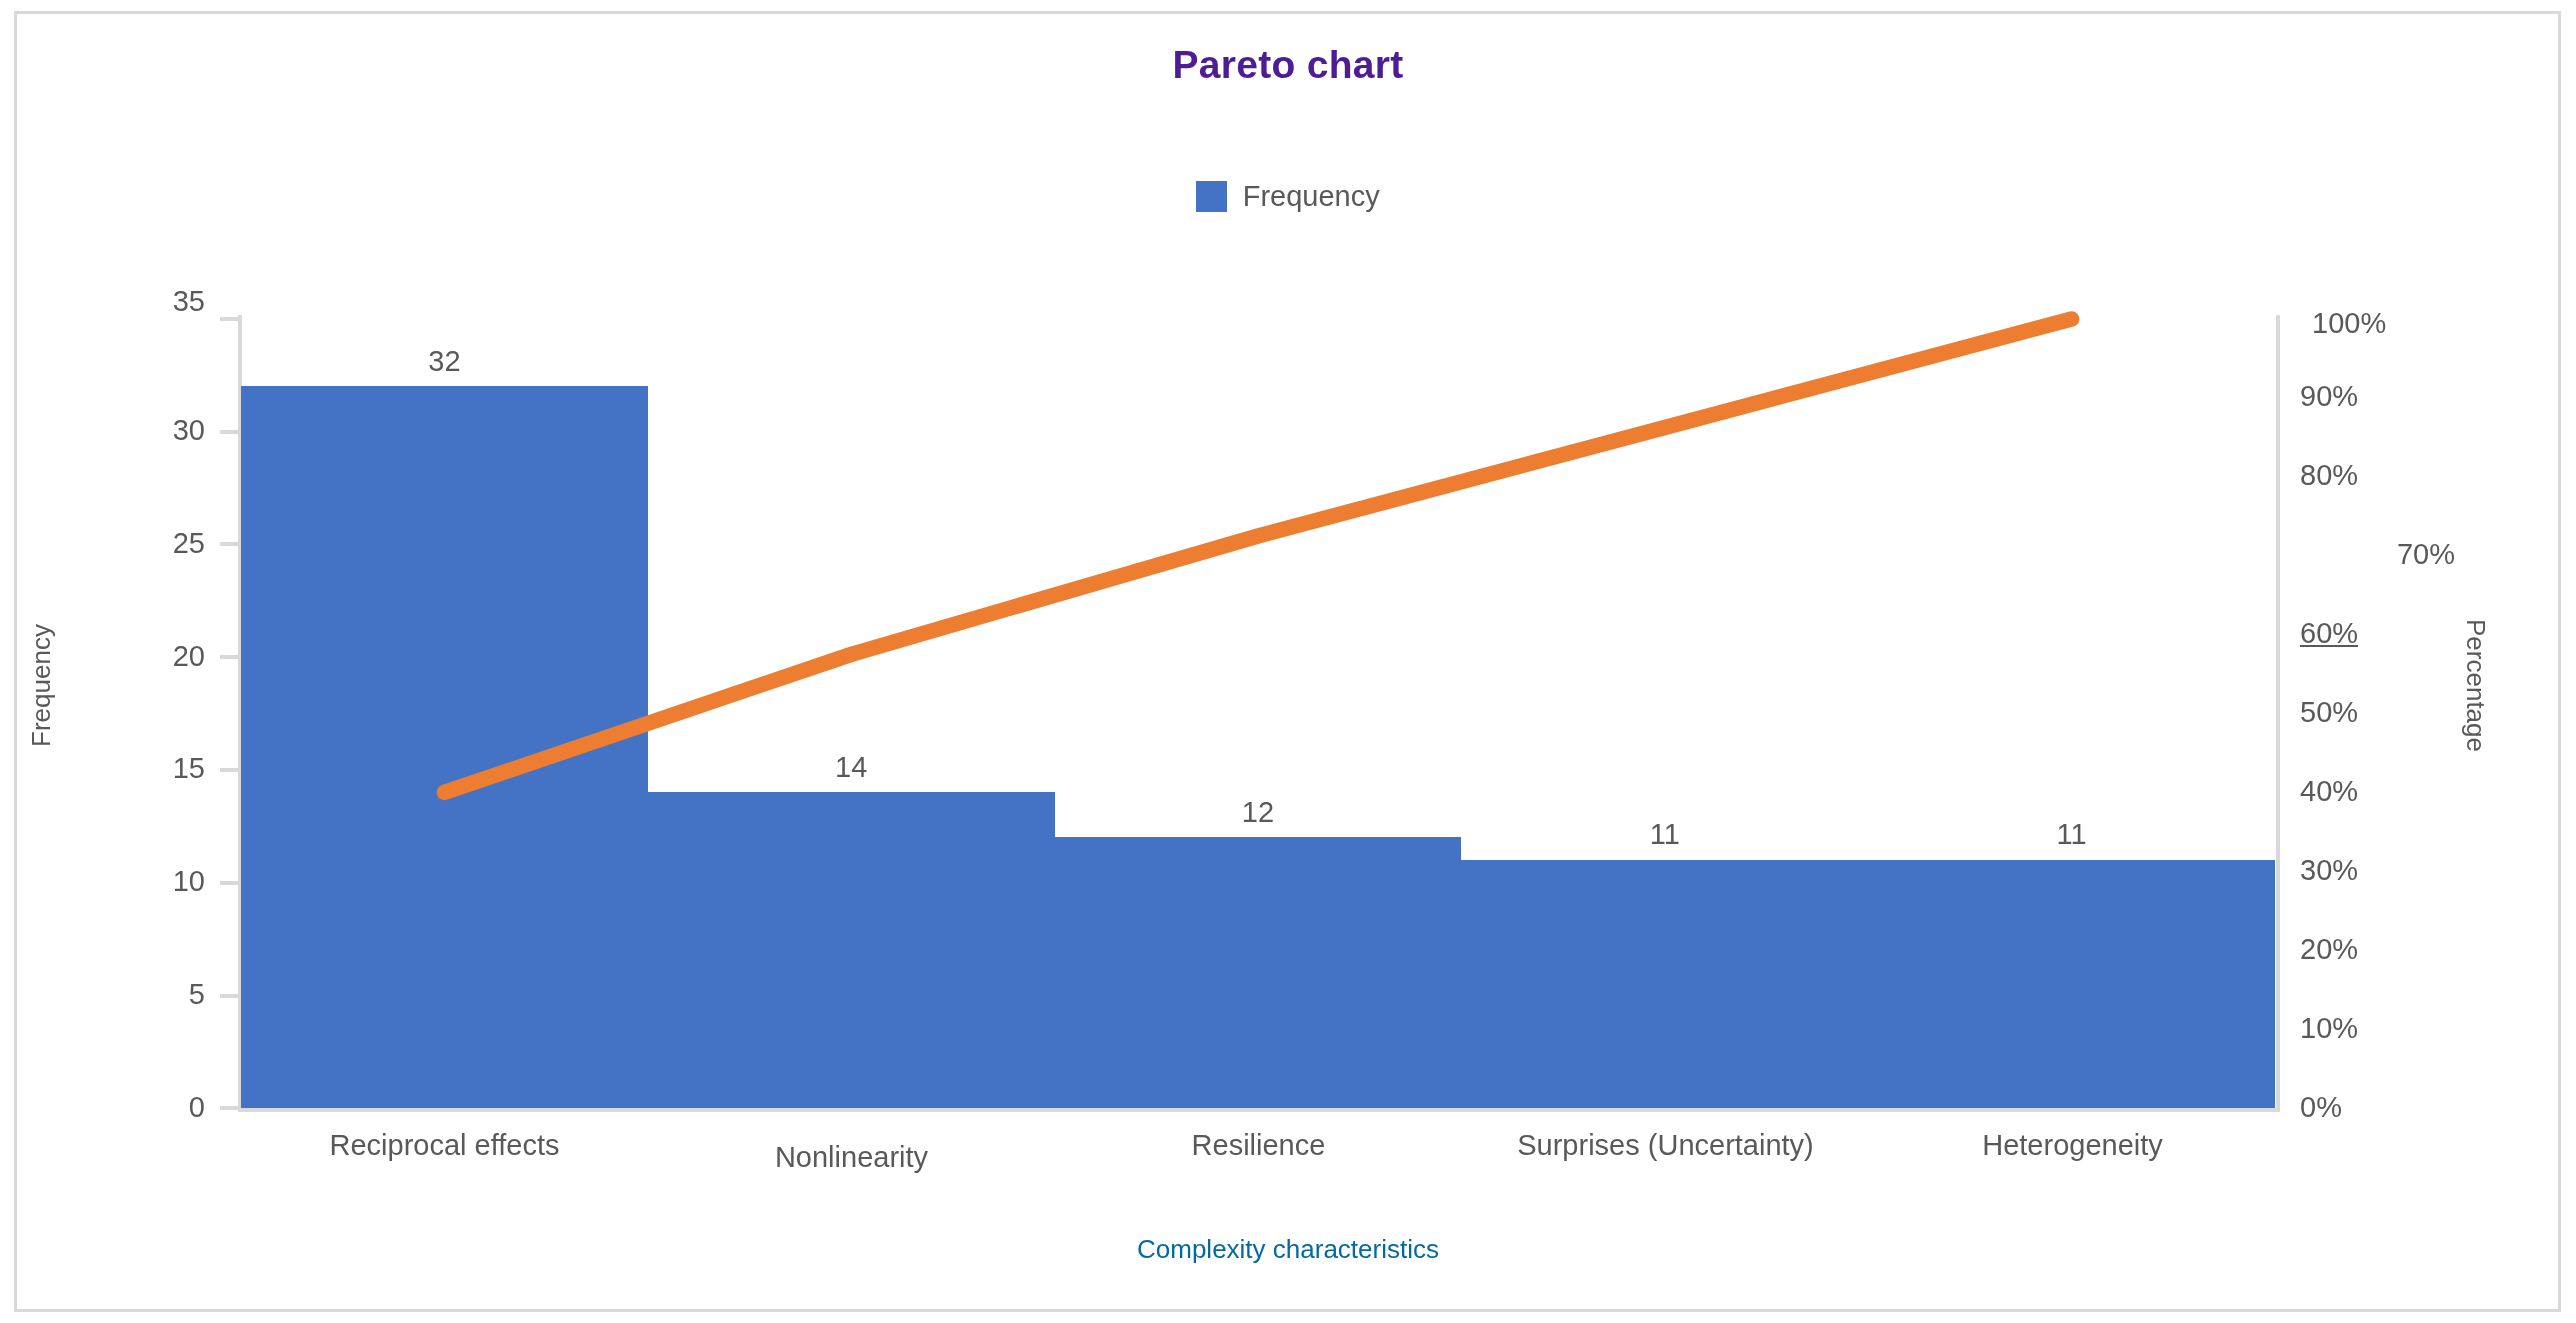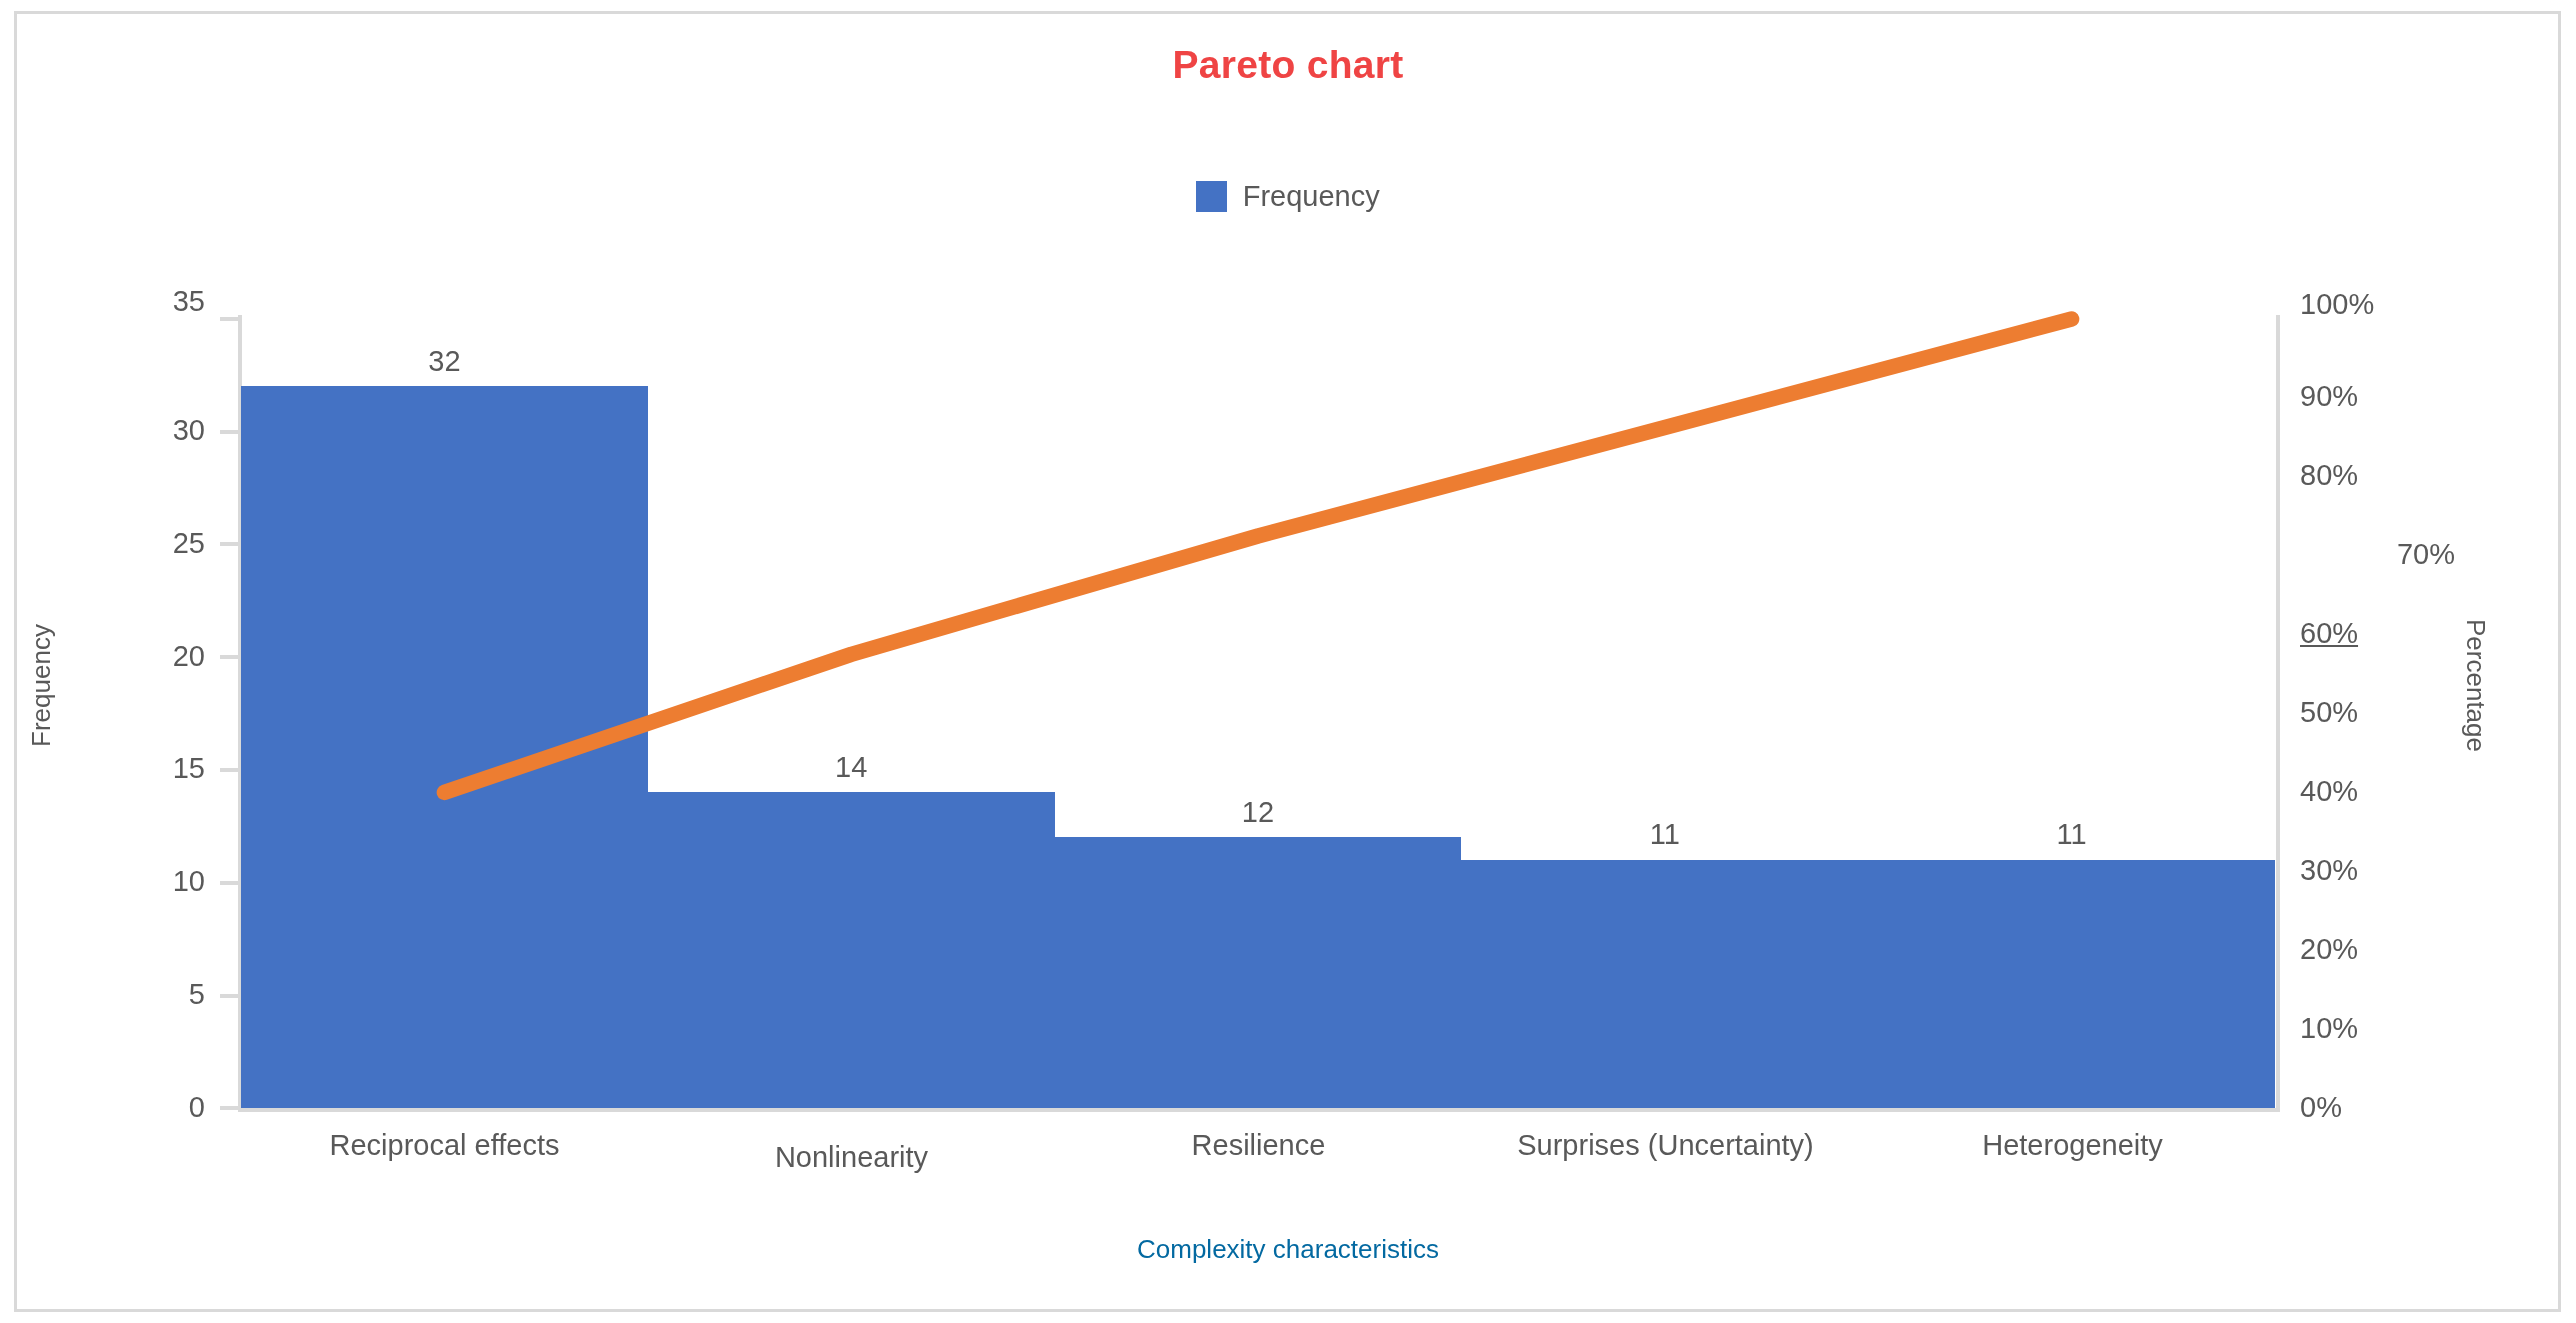--- a/index.html
+++ b/index.html
@@ -31,21 +31,21 @@
   }
   
   #chart-title {
     position: absolute;
     left: 0;
     top: 43px;
     width: 2576px;
     text-align: center;
     font-size: 39px;
     font-weight: bold;
-    color: #ef4444;
+    color: #4c1d95;
     letter-spacing: 0.3px;
   }
   
   #legend {
     position: absolute;
     left: 0;
     top: 181px;
     width: 2576px;
     display: flex;
     justify-content: center;
@@ -254,21 +254,21 @@
       <div class="ylabel-right-box" style="top: 1093px;">0%</div>
       <div class="ylabel-right-box" style="top: 1014px;">10%</div>
       <div class="ylabel-right-box" style="top: 935px;">20%</div>
       <div class="ylabel-right-box" style="top: 856px;">30%</div>
       <div class="ylabel-right-box" style="top: 777px;">40%</div>
       <div class="ylabel-right-box" style="top: 698px;">50%</div>
       <div class="ylabel-right-box" style="top: 619px; text-decoration: underline;">60%</div>
       <div class="ylabel-right-box" style="top: 540px; text-align: right;">70%</div>
       <div class="ylabel-right-box" style="top: 461px;">80%</div>
       <div class="ylabel-right-box" style="top: 382px;">90%</div>
-      <div class="ylabel-right-box" style="top: 290px;">100%</div>
+      <div class="ylabel-right-box" style="top: 309px; margin-left: 12px;">100%</div>
     </div>
   <div id="x-tick-labels">
       <div class="xlabel-cell" style="left: 241px; width: 407px;">Reciprocal effects</div>
       <div class="xlabel-cell" style="left: 648px; width: 407px; margin-top: 12px;">Nonlinearity</div>
       <div class="xlabel-cell" style="left: 1055px; width: 407px;">Resilience</div>
       <div class="xlabel-cell" style="left: 1462px; width: 407px;">Surprises (Uncertainty)</div>
       <div class="xlabel-cell" style="left: 1869px; width: 407px;">Heterogeneity</div>
     </div>
 
   <div id="plot-area">

